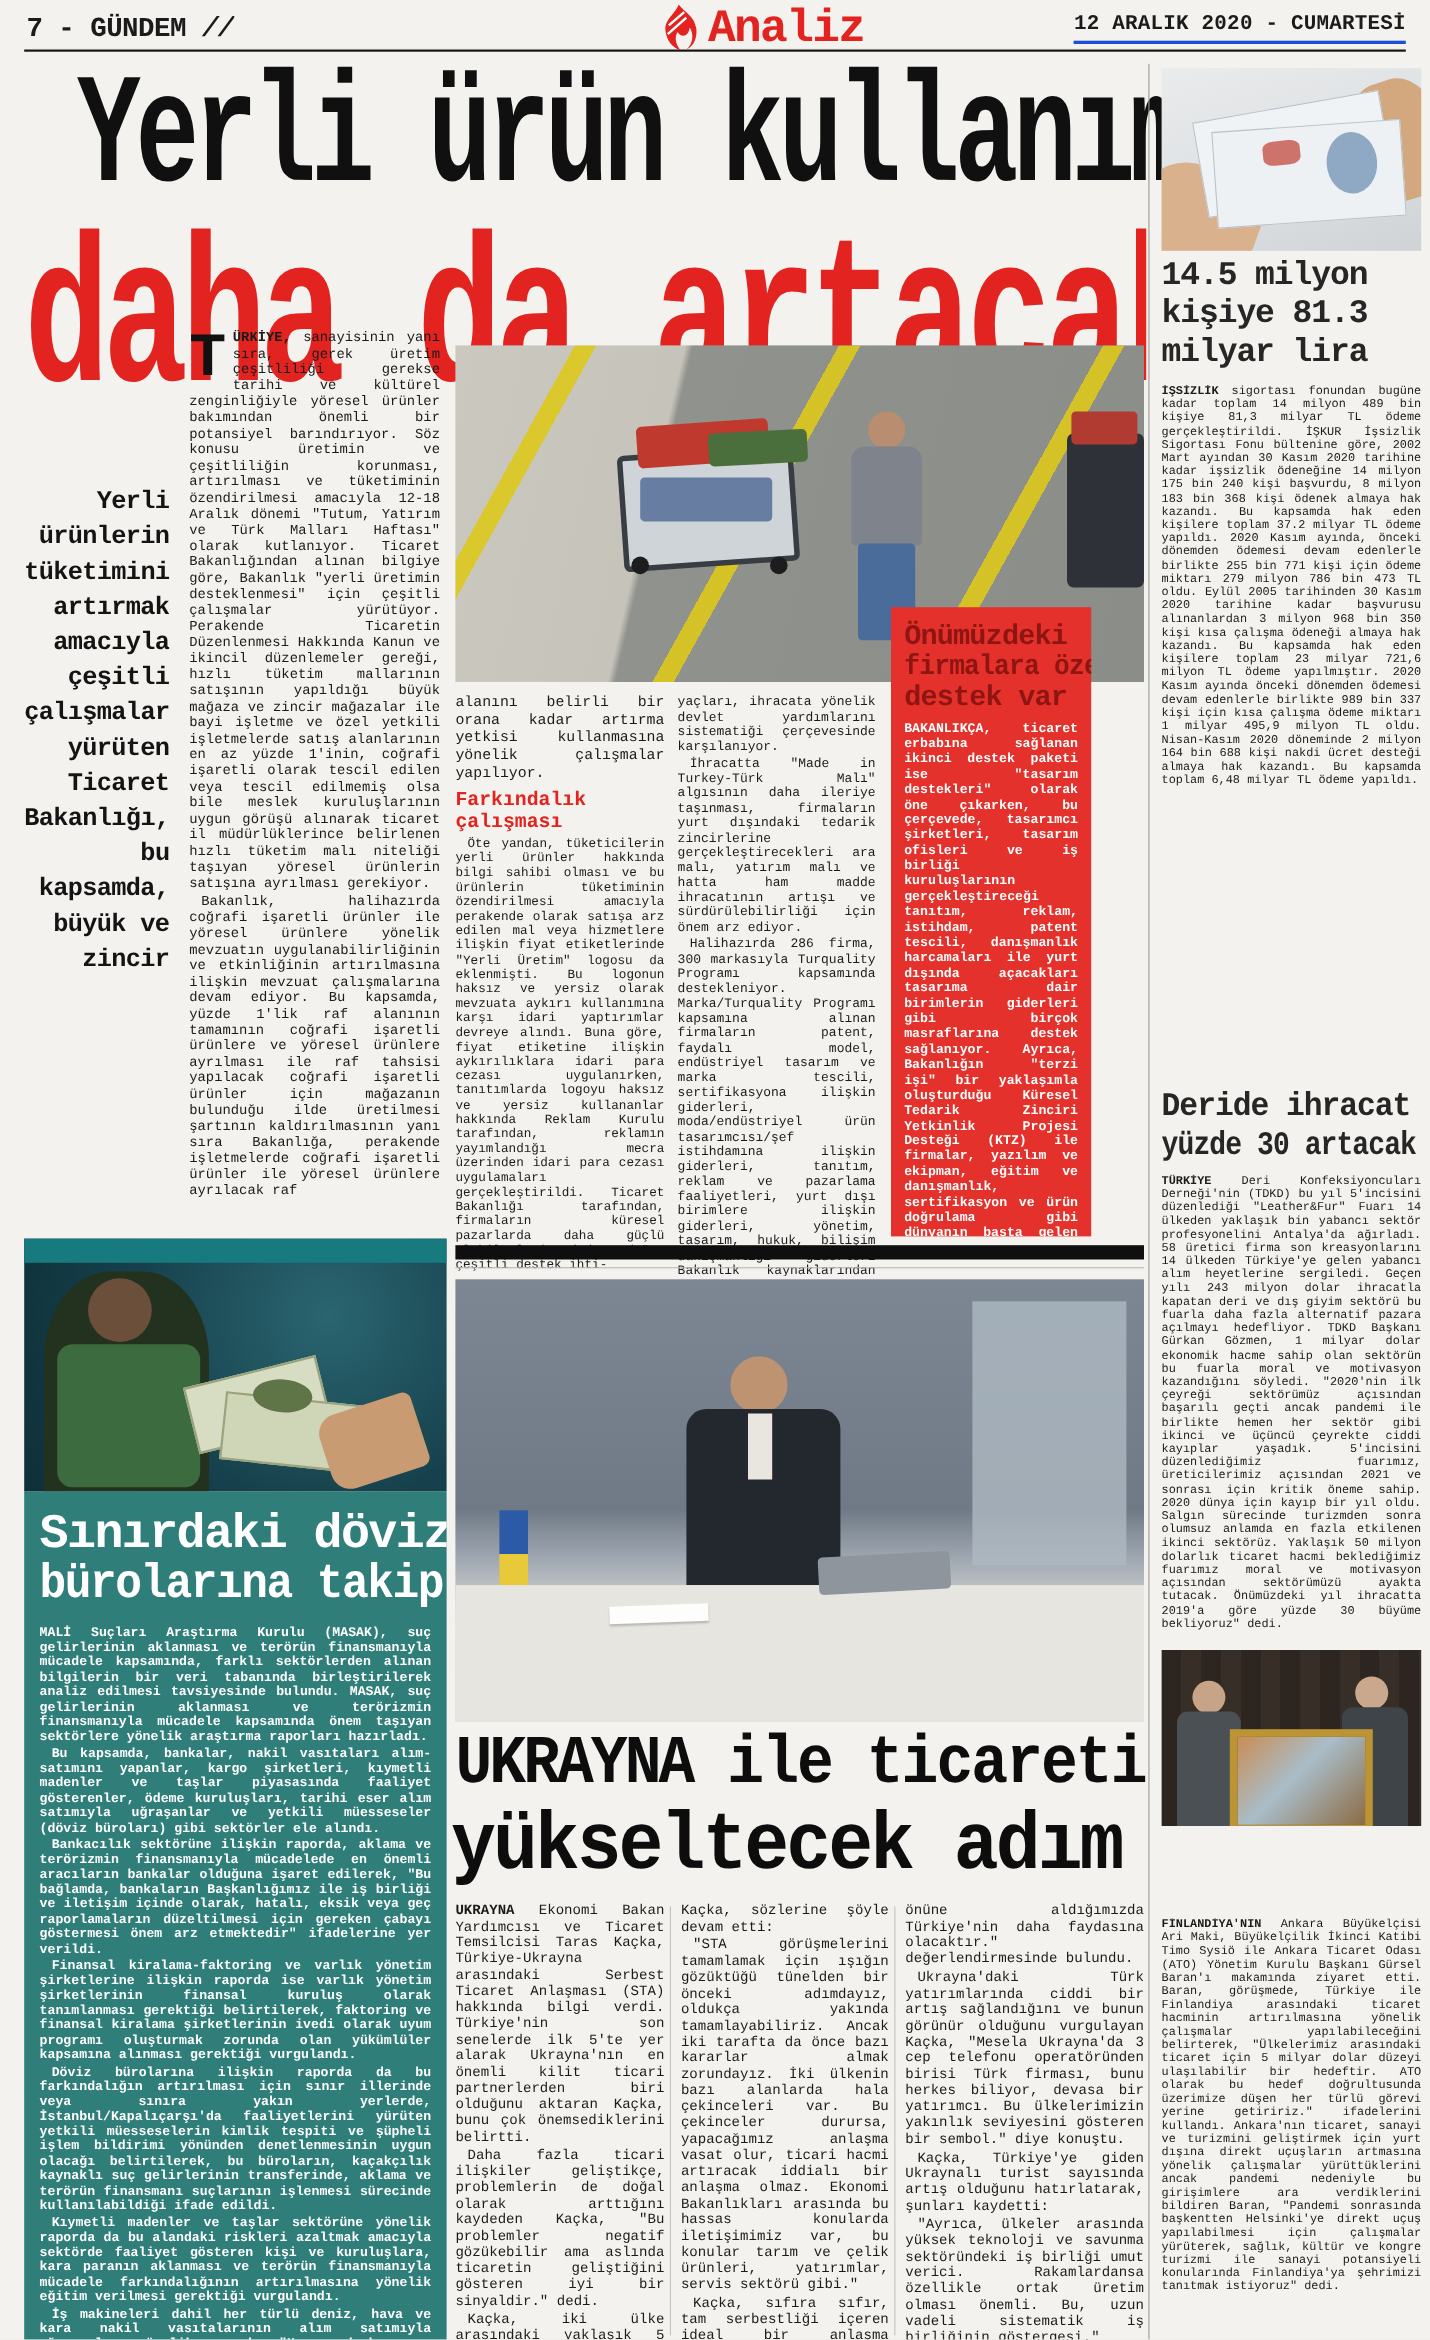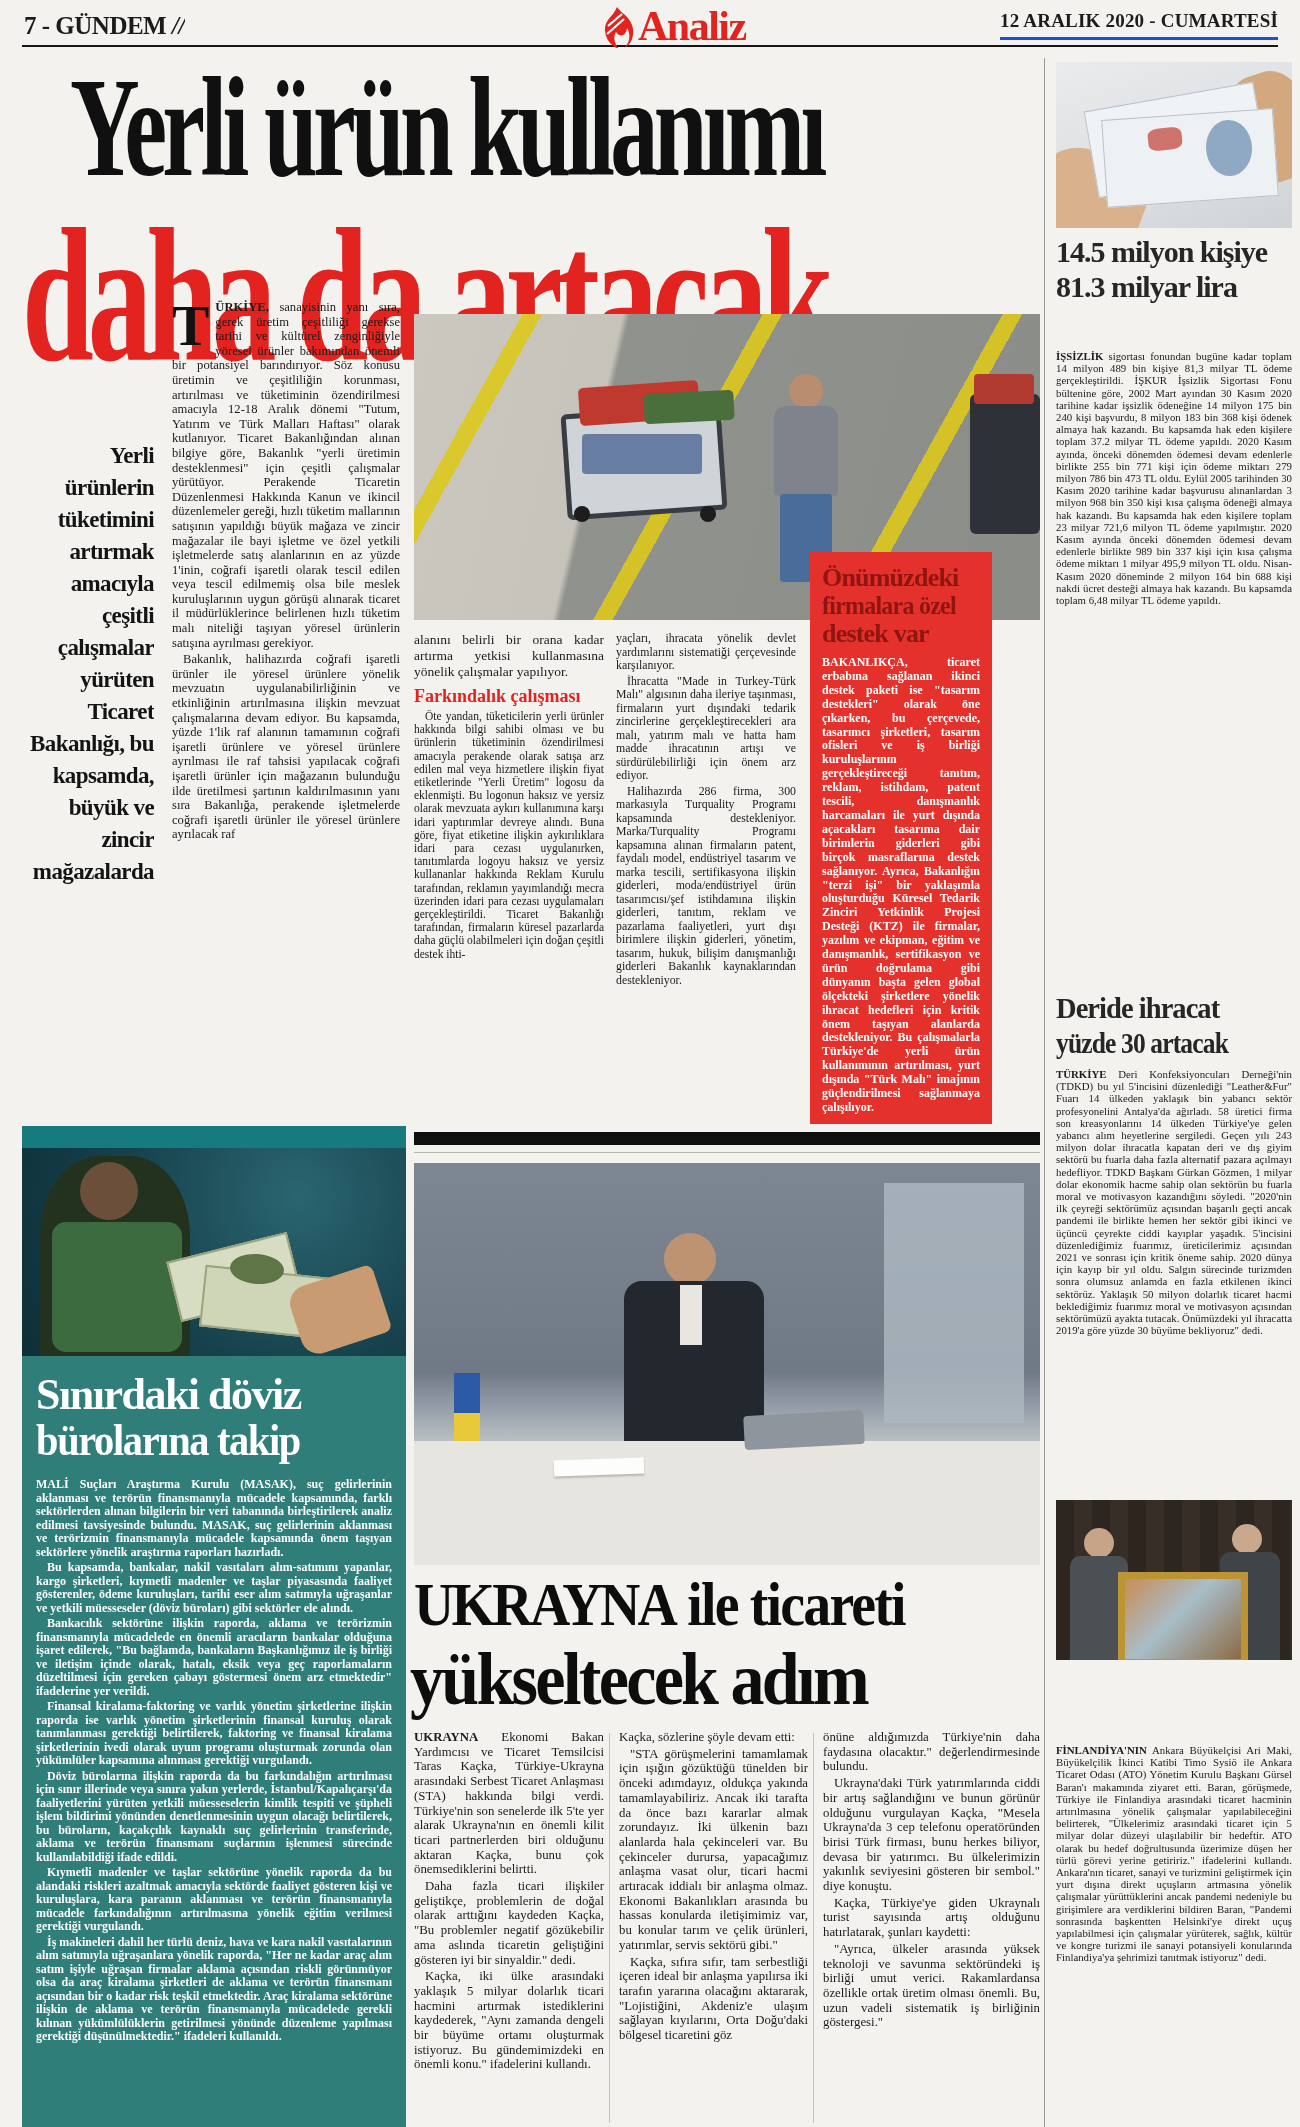--- a/index.html
+++ b/index.html
@@ -1,17 +1,17 @@
 <!DOCTYPE html>
 <html><head>
 <meta charset="utf-8">
 <style>
   html,body{margin:0;padding:0;background:#e9e8e4;}
   #page{position:relative;width:1300px;height:2127px;margin:0 auto;background:#f3f2ee;
-        font-family:Liberation Serif, serif;color:#1b1b1b;overflow:hidden;}
+        font-family:Liberation Mono, monospace;color:#1b1b1b;overflow:hidden;}
   .abs{position:absolute;overflow:hidden;}
   .nowrap{white-space:nowrap;display:inline-block;transform-origin:0 0;}
   .txt{text-align:justify;}
   .txt p{margin:0 0 2px 0;}
   .para.ind{text-indent:11px;}
   .lw{font-weight:800;}
   .dropcap{float:left;font-size:56px;line-height:44px;font-weight:800;padding:4px 6px 0 0;color:#111;}
   .photo{position:absolute;overflow:hidden;background:#999;}
   .rule-v{position:absolute;width:1px;background:#9a9a96;}
   .rule-h{position:absolute;height:2px;background:#161616;}

